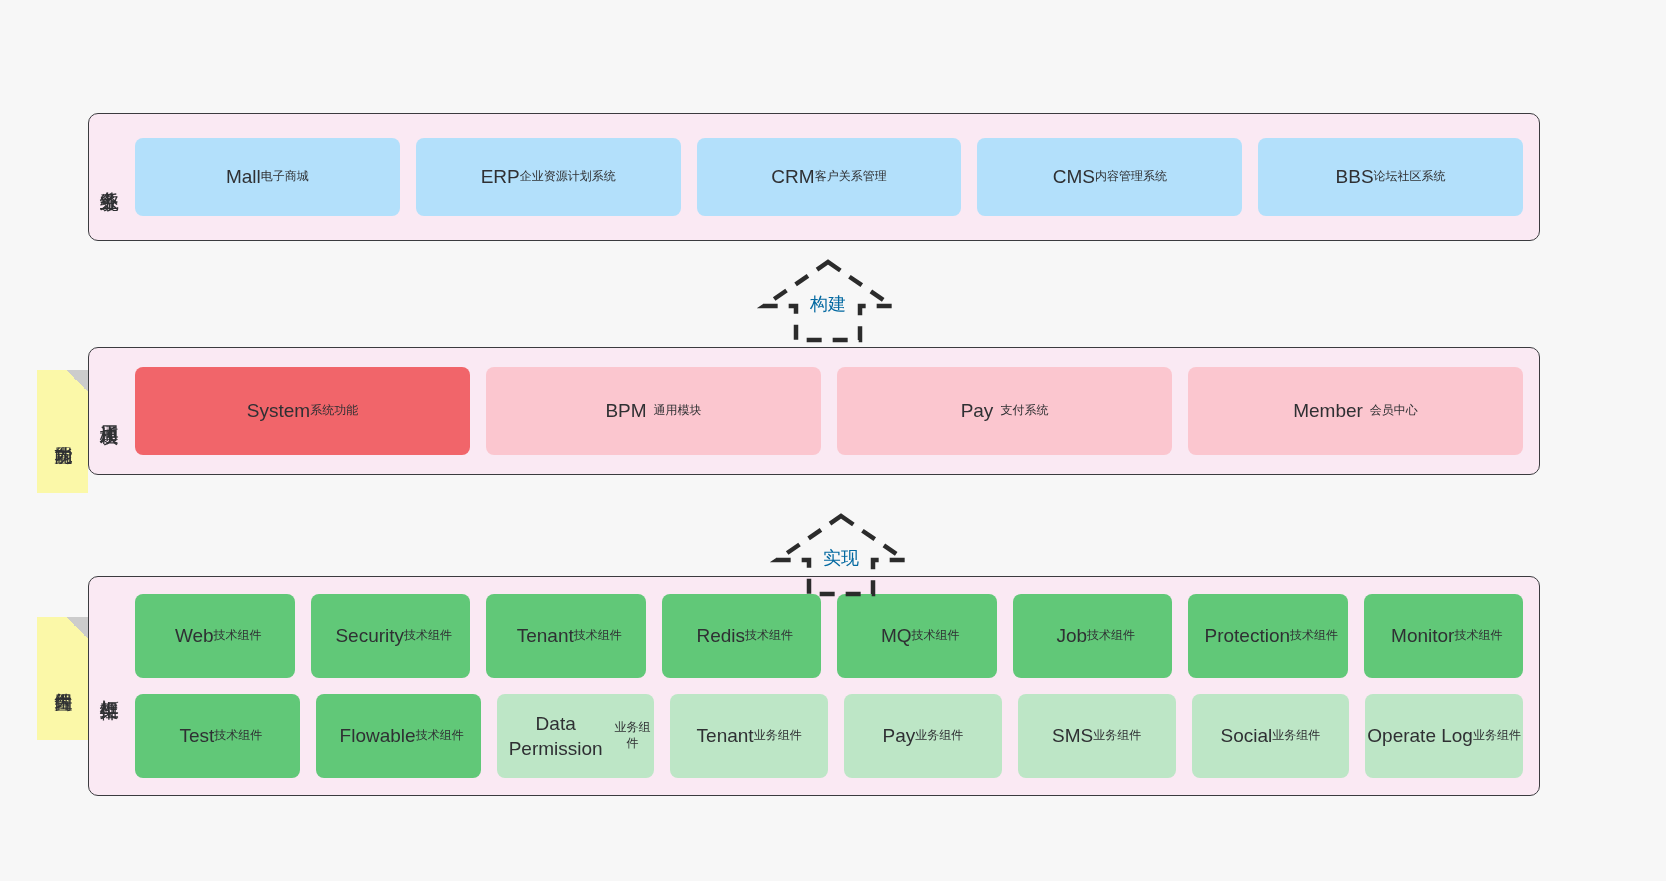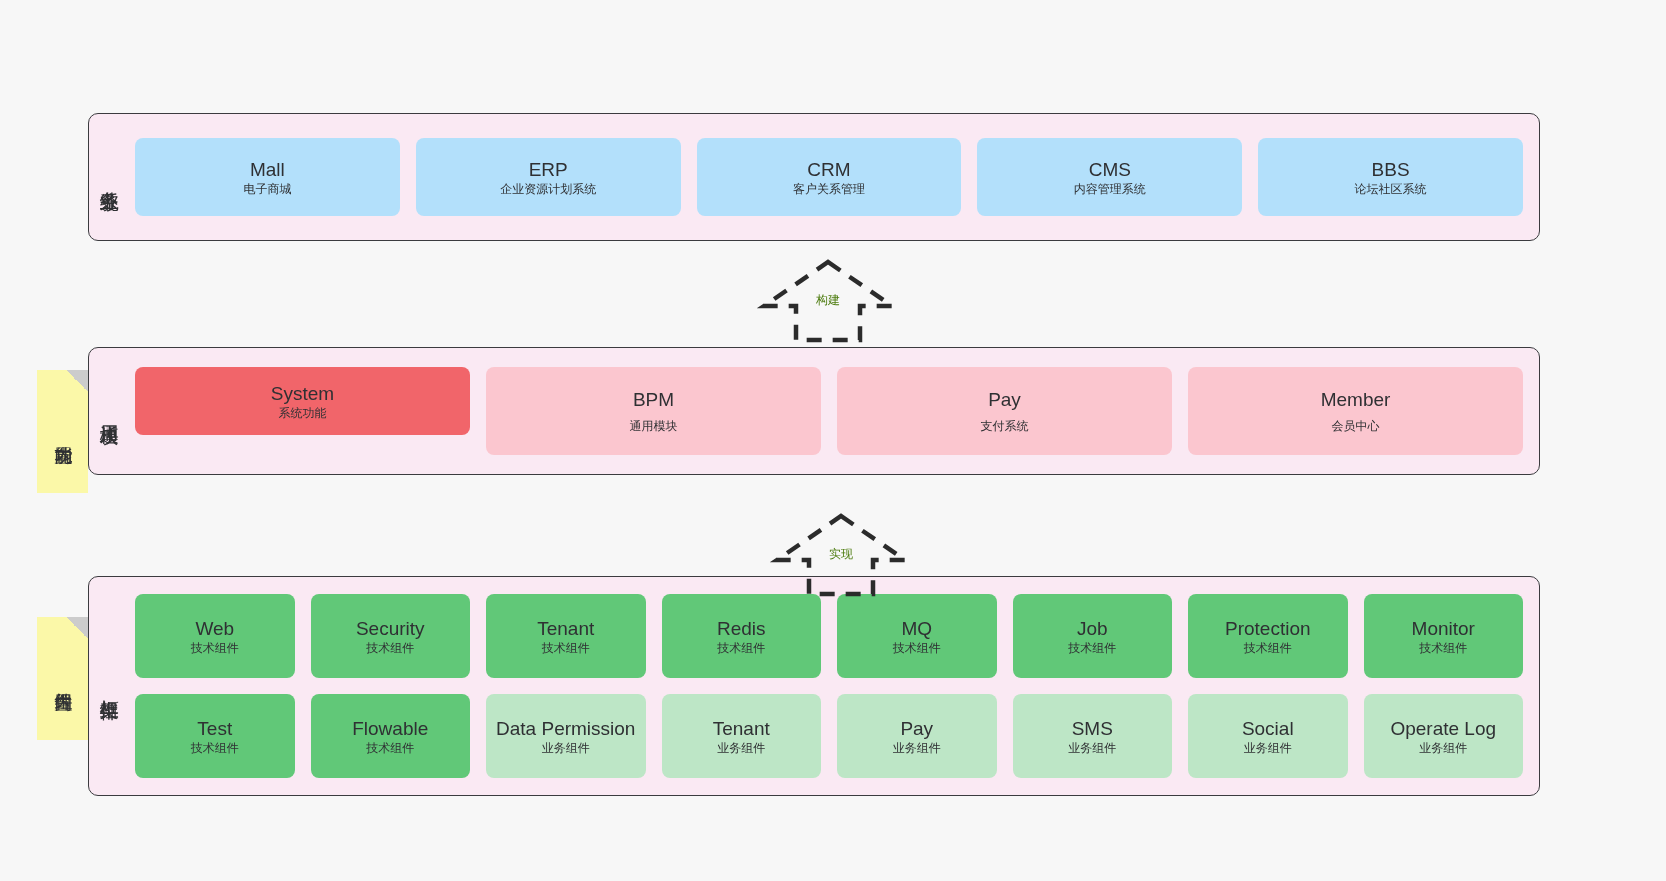--- a/index.html
+++ b/index.html
@@ -47,33 +47,33 @@
   .row {
     display:flex;
     gap:16px;
   }
 
   
   .card {
     flex:1 1 0;
     border-radius:8px;
     display:flex;
-    flex-direction:column;
+    flex-direction:row;
     align-items:center;
     justify-content:center;
     text-align:center;
     line-height:1.32;
     padding:4px 2px;
   }
   .card .en { font-size:19px; }
   .card .cn { font-size:12px; }
   .card.blue  { background:#b3e0fb; height:78px; }
-  .card.red   { background:#f1656a; height:68px; }
+  .card.red   { background:#f1656a; height:88px; }
   .card.pink  { background:#fbc6cf; height:88px;gap:7px; }
-  .card.green { background:#61c878; height:84px; }
+  .card.green { background:#61c878; height:84px;padding-left:9px; }
   .card.lgreen{ background:#bde6c6; height:84px; }
 
   
   .note {
     position:absolute;
     background:#fbf8a8;
     display:flex;
     align-items:center;
     justify-content:center;
     font-size:18px;
@@ -94,22 +94,22 @@
   
   .arrow { position:absolute; z-index:3; }
   .arrow svg { display:block; overflow:visible; }
   .arrow .alabel {
     position:absolute;
     left:50%;
     transform:translateX(-50%);
     top:34px;
     background:#f7f7f7;
     padding:0 3px;
-    font-size:12px;
-    color:#4d7c0f;
+    font-size:18px;
+    color:#0369a1;
     white-space:nowrap;
   }
 </style>
 </head>
 <body>
 
 <div id="canvas">
 
   <div class="layer" id="layer-0" style="left:88px; top:113px; width:1452px; height:128px;">
     <div class="layer-title">业务系统</div>

